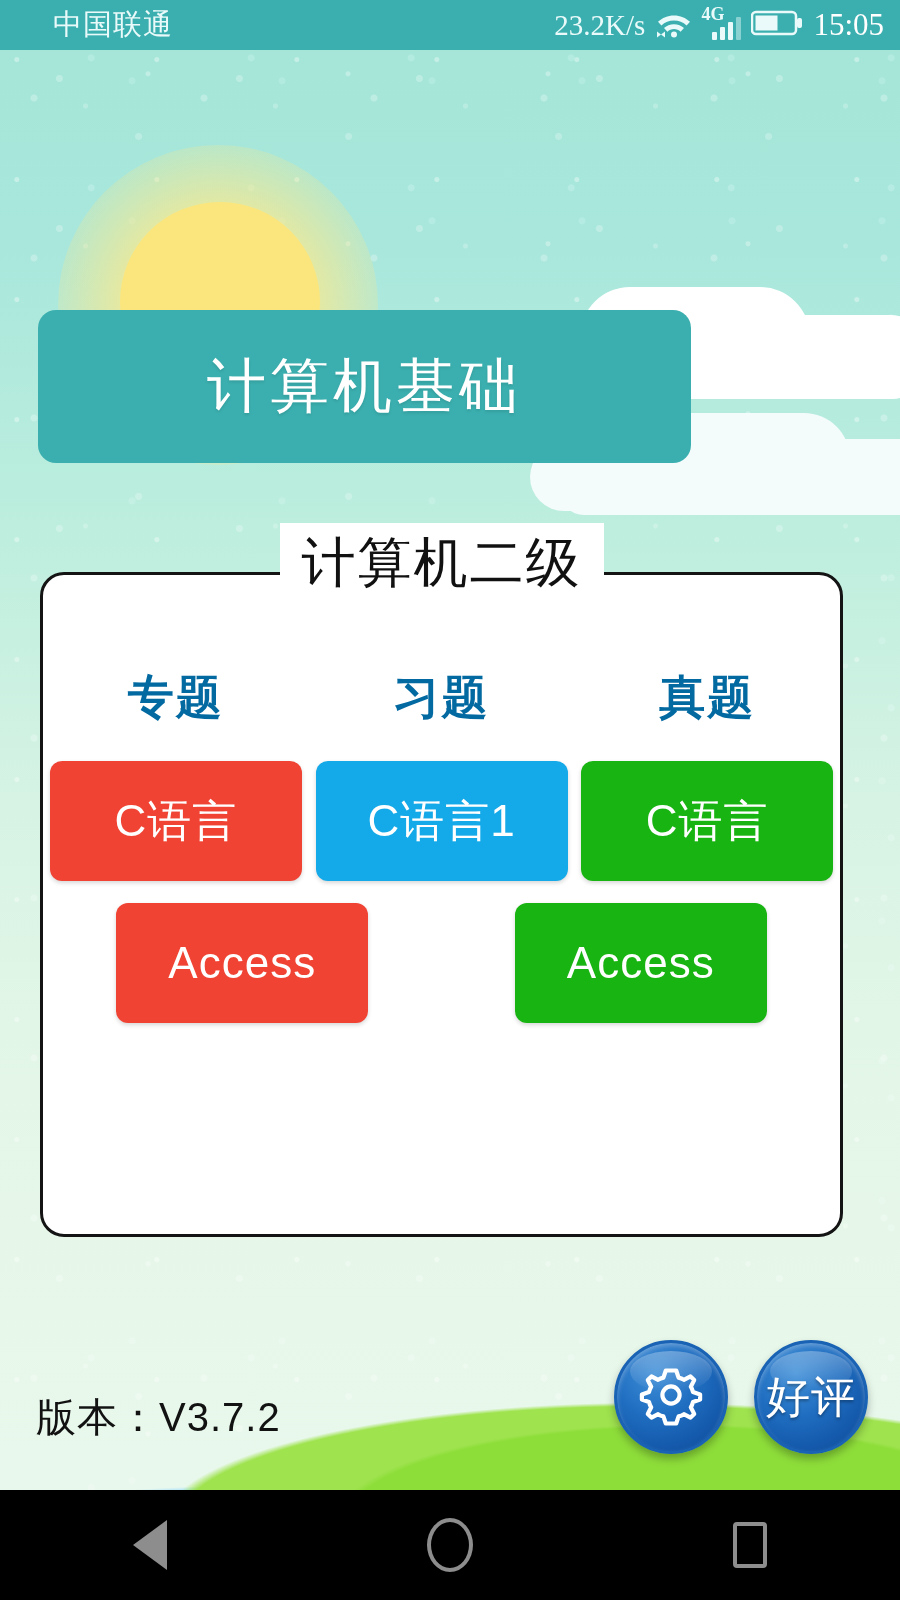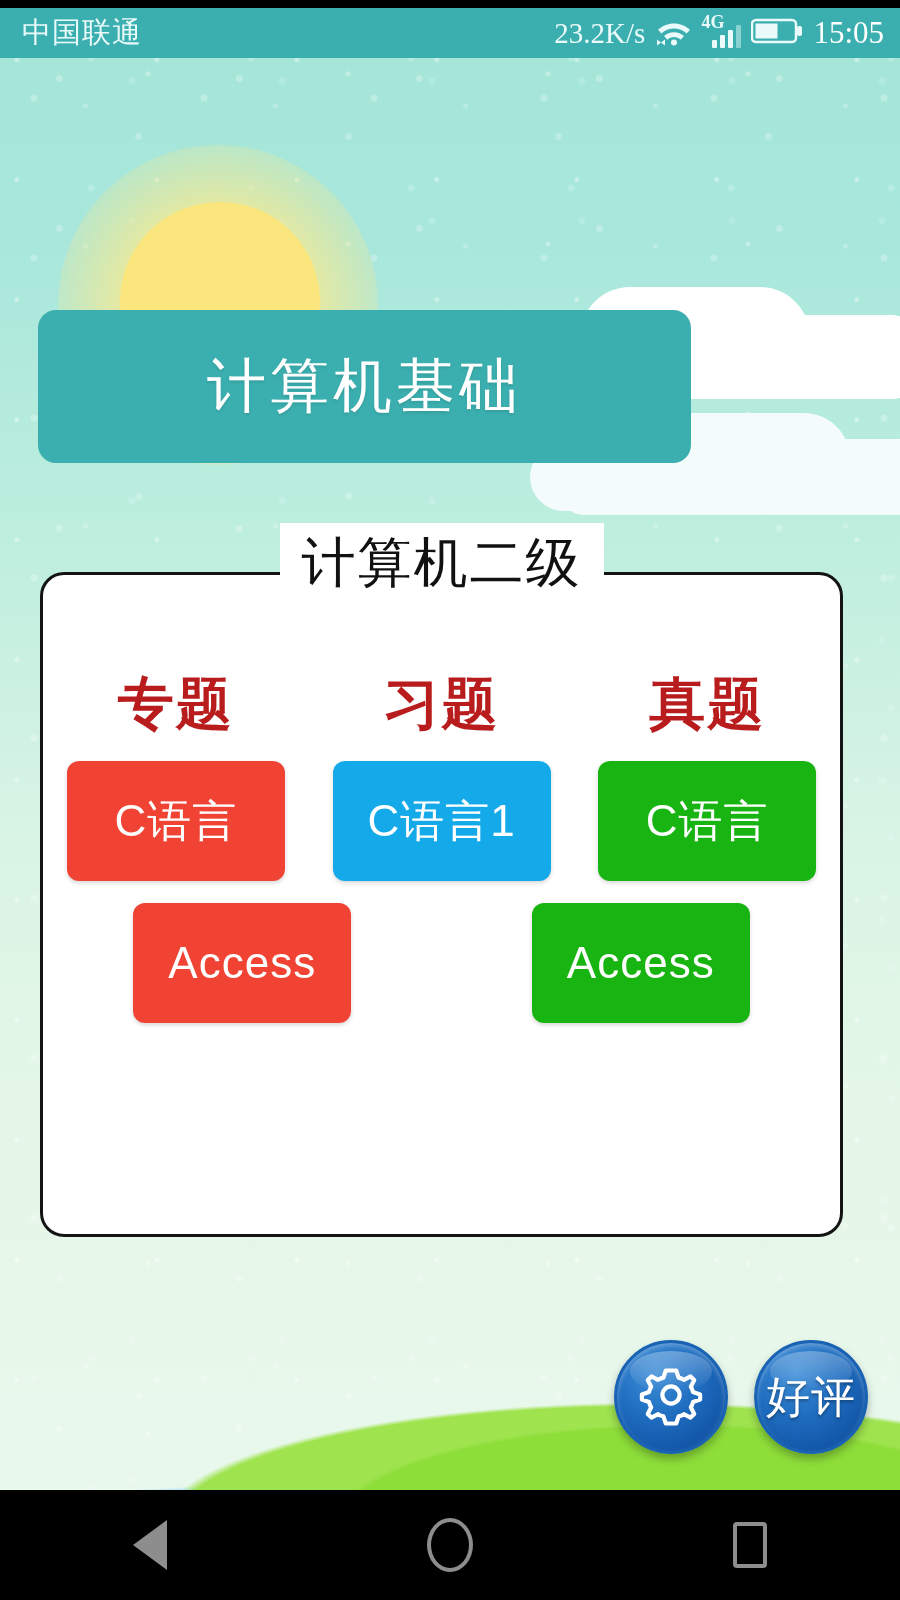--- a/index.html
+++ b/index.html
@@ -8,23 +8,23 @@
     width:900px; height:1600px;
     background:#000;
     font-family:"Liberation Sans","DejaVu Sans",sans-serif;
     overflow:hidden;
   }
 
   #phone { position:relative; width:900px; height:1600px; overflow:hidden; }
 
   
   #status-bar{
-    position:absolute; top:8px; left:0; width:900px; height:50px;
+    position:absolute; top:0; left:0; width:900px; height:50px;
     background:#3BAFAF; color:#ffffff;
-    display:flex; align-items:center; z-index:60;
+    display:flex; align-items:center; z-index:60;padding-left:31px;
   }
   #carrier{ font-size:29px; margin-left:22px; letter-spacing:1px; color:#eafafa; }
   #status-right{
     margin-left:auto; margin-right:16px;
     display:flex; align-items:center; gap:10px;font-family:Liberation Serif, serif;
   }
   #netspeed{ font-size:29px; color:#eafafa; letter-spacing:0px; }
   #clock{ font-size:31px; color:#ffffff; letter-spacing:0px; }
   .sbicon{ display:block; }
   #sig-wrap{ position:relative; display:flex; align-items:flex-end; gap:2px; height:30px; }
@@ -82,27 +82,27 @@
   }
   #card-badge{
     position:absolute; left:50%; top:-52px; transform:translateX(-50%);
     background:#ffffff; padding:4px 22px 6px 22px; z-index:12; white-space:nowrap;
   }
   #card-badge-text{ font-size:54px; color:#111111; letter-spacing:2px; }
 
   #col-headers{ position:absolute; left:0; top:92px; width:100%;
     display:flex; z-index:11; }
   .col-head{ flex:1; text-align:center; }
-  .col-head span{ font-size:56px; color:#b91c1c; letter-spacing:2px; font-weight:bold; }
+  .col-head span{ font-size:46px; color:#0369a1; letter-spacing:2px; font-weight:bold; }
 
   #grid{ position:absolute; left:0; top:186px; width:100%; z-index:11; }
   .grid-row{ display:flex; margin-bottom:22px; }
   .cell{ flex:1; display:flex; justify-content:center; }
   .btn{
-    width:218px; height:120px; border-radius:12px;
+    width:252px; height:120px; border-radius:12px;
     display:flex; align-items:center; justify-content:center;
     color:#ffffff; font-size:44px; letter-spacing:1px;
     box-shadow:0 2px 4px rgba(0,0,0,.16);
     cursor:pointer; user-select:none; border:none;
     font-family:"Liberation Sans","DejaVu Sans",sans-serif;
   }
   .btn.empty{ visibility:hidden; }
 
   
   #version{ position:absolute; left:36px; top:1390px; z-index:20;
@@ -245,20 +245,21 @@
         </div>
         <div class="cell">
           <button class="btn" style="background: rgb(24, 180, 17);">Access</button>
         </div>
       </div>
 
 
     </div>
   </div>
 
+  <div id="version">版本：V3.7.2</div>
 
   <div id="round-btns">
     <div class="round-btn">
       <span style="z-index:2;">
         <svg width="68" height="68" viewBox="0 0 68 68">
           <path d="M34 9.5 l5.2 0 2.4 7.1 a18.8 18.8 0 0 1 5.3 2.2 l6.6-3.4 3.7 3.7 -3.4 6.6 a18.8 18.8 0 0 1 2.2 5.3 l7.1 2.4 0 5.2 -7.1 2.4 a18.8 18.8 0 0 1 -2.2 5.3 l3.4 6.6 -3.7 3.7 -6.6-3.4 a18.8 18.8 0 0 1 -5.3 2.2 l-2.4 7.1 -5.2 0 -5.2 0 -2.4-7.1 a18.8 18.8 0 0 1 -5.3-2.2 l-6.6 3.4 -3.7-3.7 3.4-6.6 a18.8 18.8 0 0 1 -2.2-5.3 l-7.1-2.4 0-5.2 7.1-2.4 a18.8 18.8 0 0 1 2.2-5.3 l-3.4-6.6 3.7-3.7 6.6 3.4 a18.8 18.8 0 0 1 5.3-2.2 l2.4-7.1 z" fill="none" stroke="#ffffff" stroke-width="4.2" stroke-linejoin="round"></path>
           <circle cx="34" cy="34" r="8.6" fill="none" stroke="#ffffff" stroke-width="4.2"></circle>
         </svg>
       </span>
     </div>

